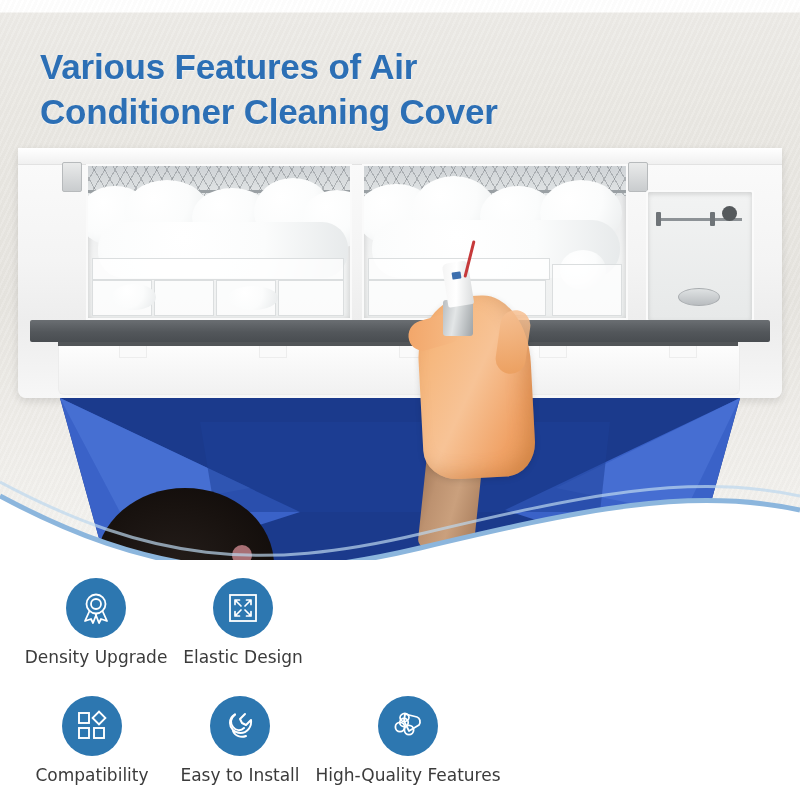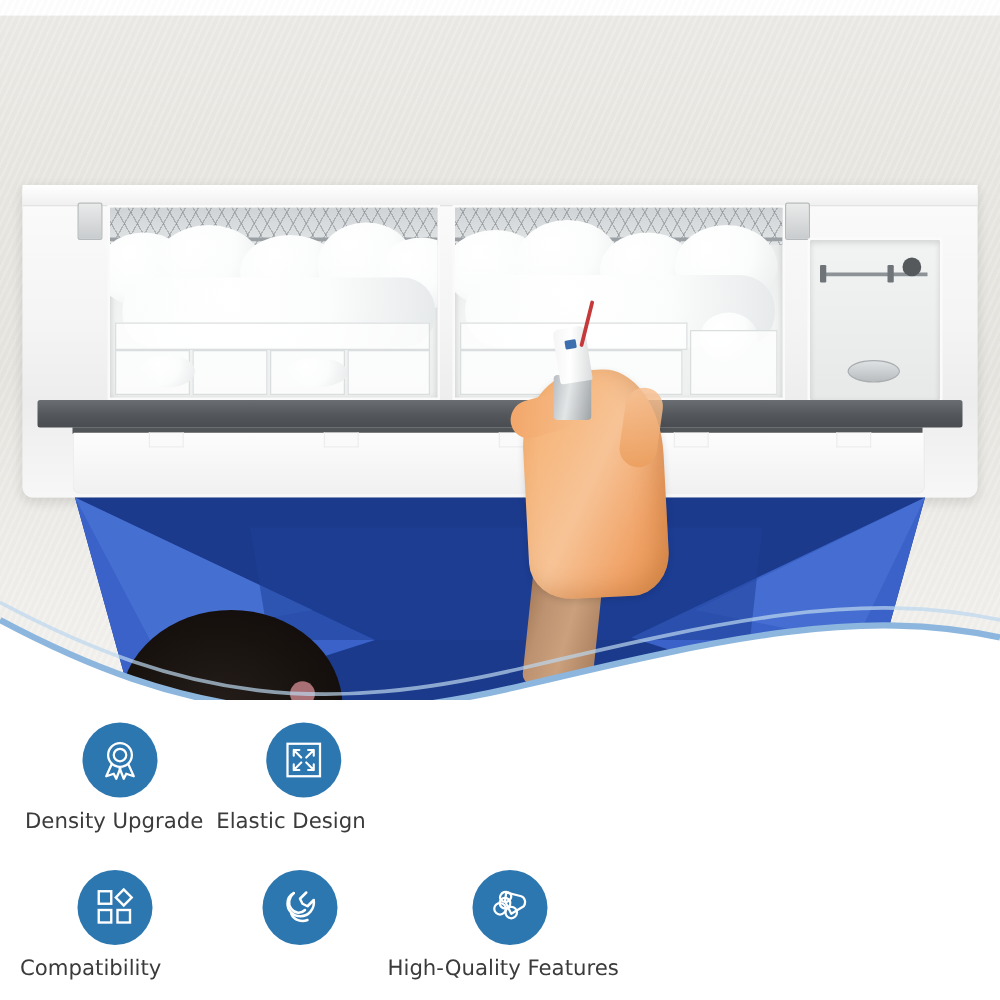--- a/index.html
+++ b/index.html
@@ -161,21 +161,21 @@
   .straw{
     position:absolute;left:468px;top:240px;width:3px;height:38px;
     background:#c6393a;transform:rotate(14deg);border-radius:2px;
   }
 
   
   .wave{position:absolute;left:0;top:452px;width:800px;height:130px;}
 
   
   .features{position:absolute;left:0;top:560px;width:800px;height:240px;background:#ffffff;}
-  .fcell{position:absolute;text-align:left;}
+  .fcell{position:absolute;text-align:center;}
   .circle{
     width:60px;height:60px;border-radius:50%;
     background:#2d77b0;margin:0 auto;
     display:flex;align-items:center;justify-content:center;
   }
   .circle svg{display:block;}
   .flabel{
     margin-top:9px;color:#3b3b3b;font-size:17px;line-height:20px;
     font-family:"DejaVu Sans", sans-serif;font-weight:400;white-space:nowrap;
   }
@@ -188,20 +188,24 @@
 </style>
 </head>
 <body>
 
 <div id="page">
 
   <div class="photo">
     <div class="wall"></div>
     <div class="wall-tex"></div>
 
+    <div class="title">
+      <span class="ln">Various Features of Air</span>
+      <span class="ln">Conditioner Cleaning Cover</span>
+    </div>
 
     <div class="ac">
       <div class="ac-body"></div>
       <div class="ac-top"></div>
 
       <div class="cavity cav-a">
         <div class="mesh"></div>
         <div class="mesh-bar"></div>
         <div class="foam" style="left:-10px;top:20px;width:74px;height:60px;"></div>
         <div class="foam" style="left:36px;top:14px;width:86px;height:66px;"></div>
@@ -330,20 +334,21 @@
       <div class="circle">
         <svg width="34" height="34" viewBox="0 0 34 34">
           <path d="M22,5 L17,10 L19,14 L23,16 L28,11
                    C29,18 24,24 17.5,24
                    C11,24 7,19 7,14
                    C7,10 9,7 12,5.5" fill="none" stroke="#fff" stroke-width="2" stroke-linecap="round" stroke-linejoin="round"></path>
           <path d="M12,5.5 C8,9 7,14 10,18 C13,22 18,22 21,19" fill="none" stroke="#fff" stroke-width="2" stroke-linecap="round"></path>
           <path d="M10,22 C12,27 18,29 23,27" fill="none" stroke="#fff" stroke-width="2" stroke-linecap="round"></path>
         </svg>
       </div>
+      <div class="flabel">Easy to Install</div>
     </div>
 
     <div class="fcell f4">
       <div class="circle">
         <svg width="34" height="34" viewBox="0 0 34 34">
           <path d="M14,5 L26,8 C29,9 30,13 28,16 L18,22 L13,12 Z" fill="none" stroke="#fff" stroke-width="1.8" stroke-linejoin="round"></path>
           <ellipse cx="13.5" cy="8.5" rx="4.5" ry="4" fill="none" stroke="#fff" stroke-width="1.8" transform="rotate(-20 13.5 8.5)"></ellipse>
           <circle cx="9" cy="18" r="4.6" fill="none" stroke="#fff" stroke-width="1.8"></circle>
           <circle cx="18" cy="21" r="4.6" fill="none" stroke="#fff" stroke-width="1.8"></circle>
           <circle cx="13" cy="13.5" r="4.2" fill="none" stroke="#fff" stroke-width="1.8"></circle>

